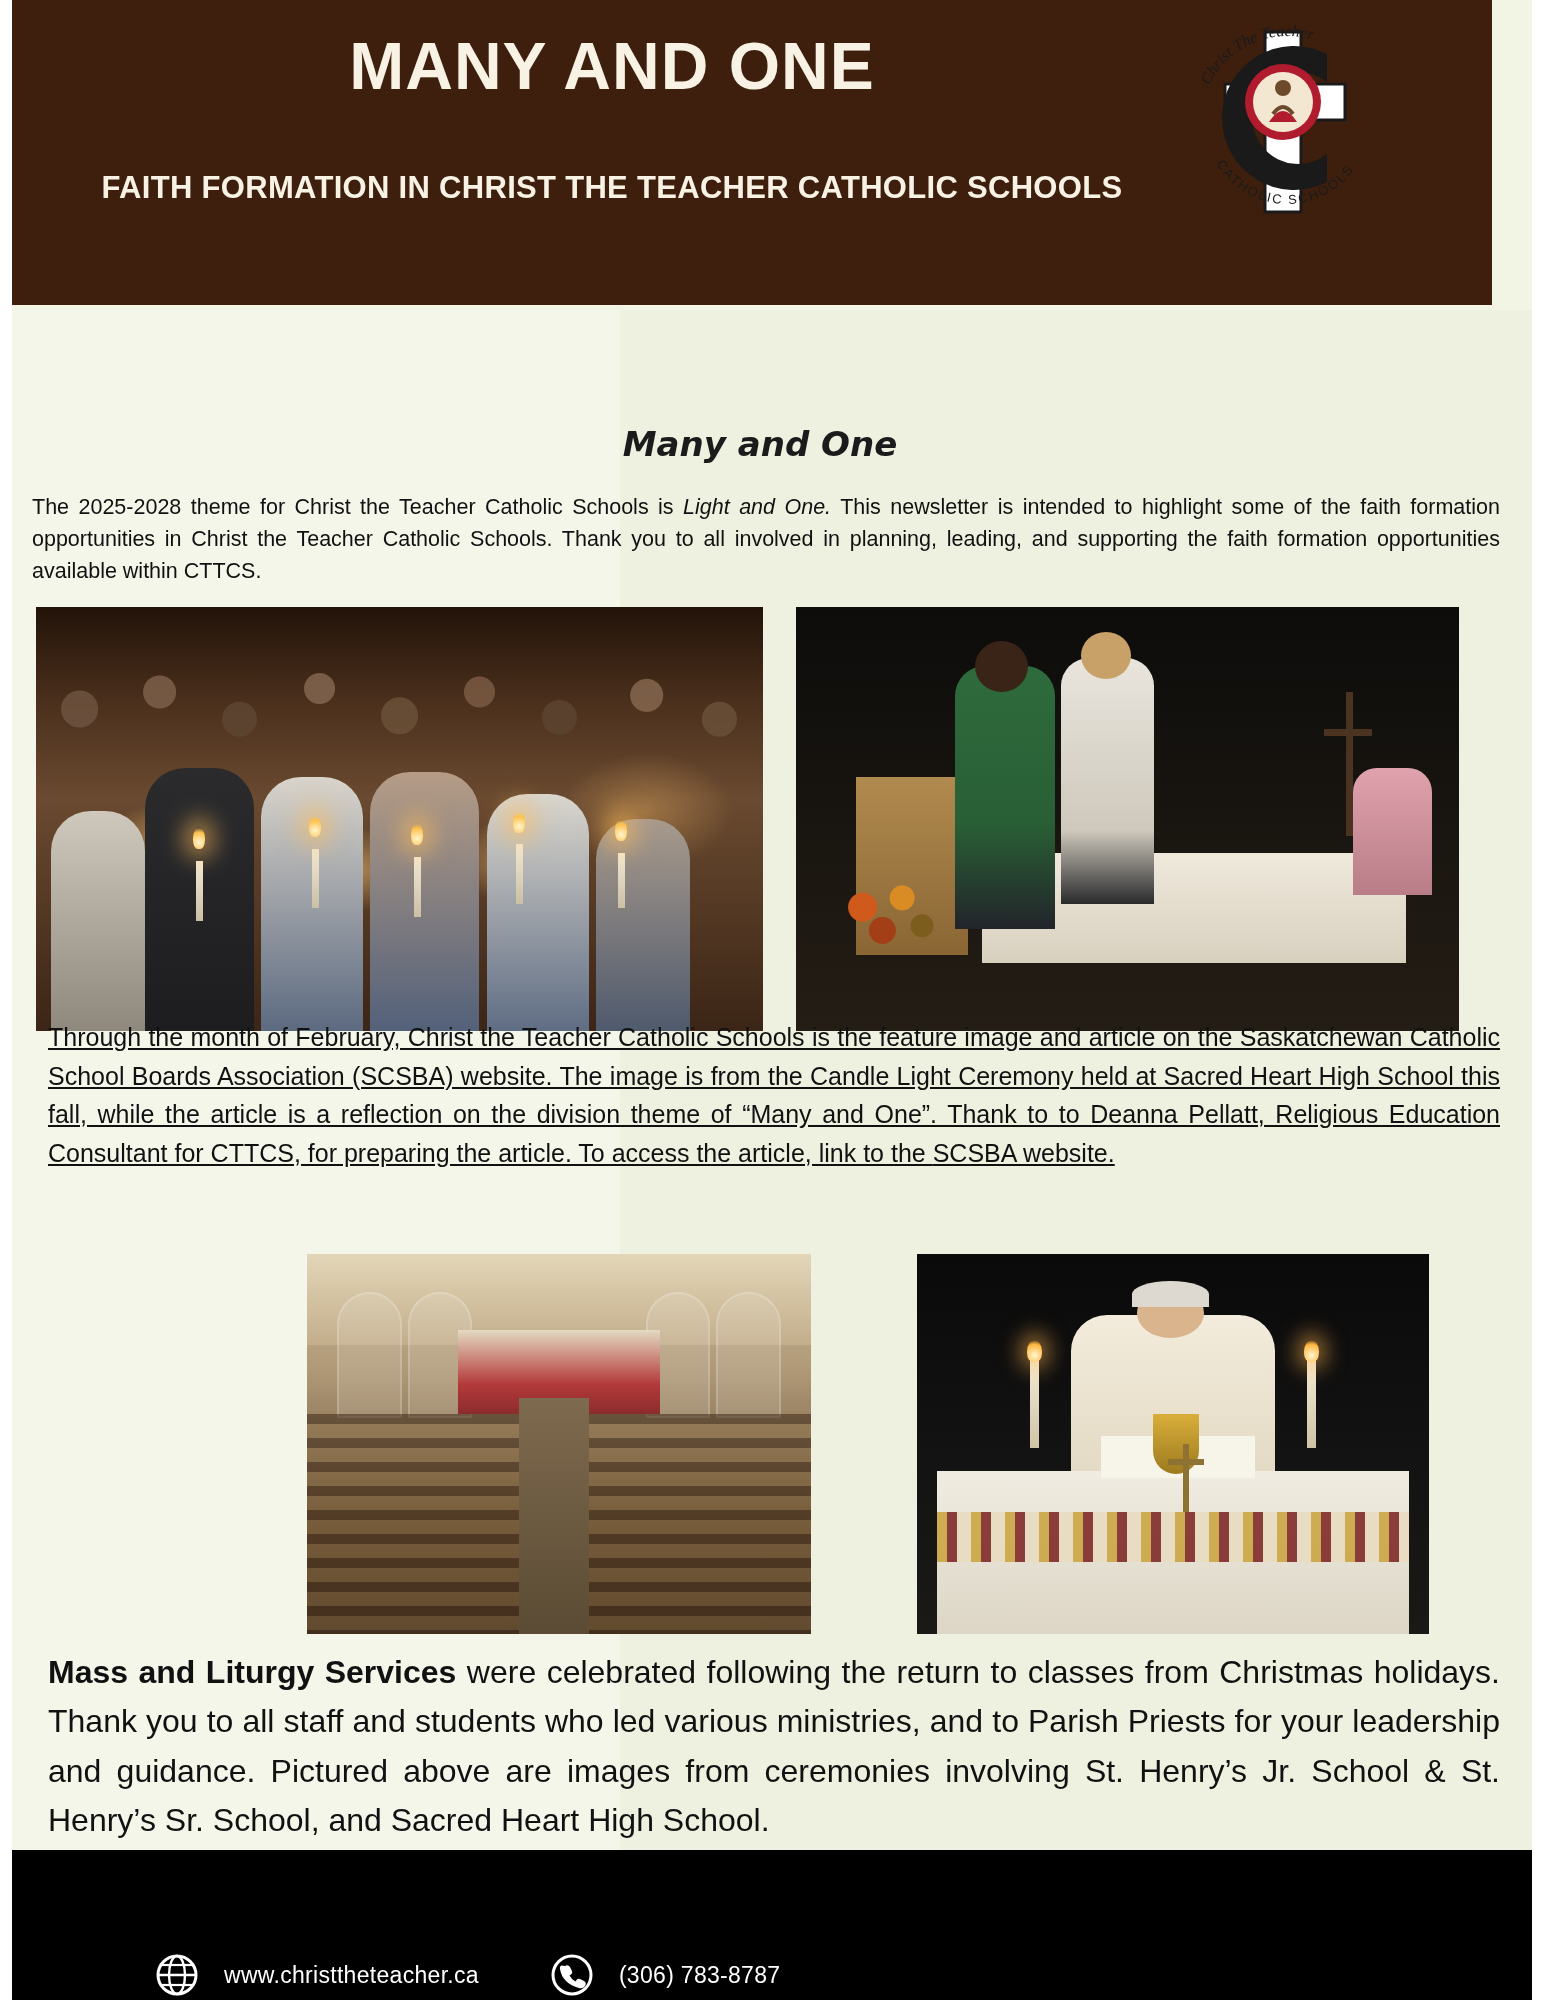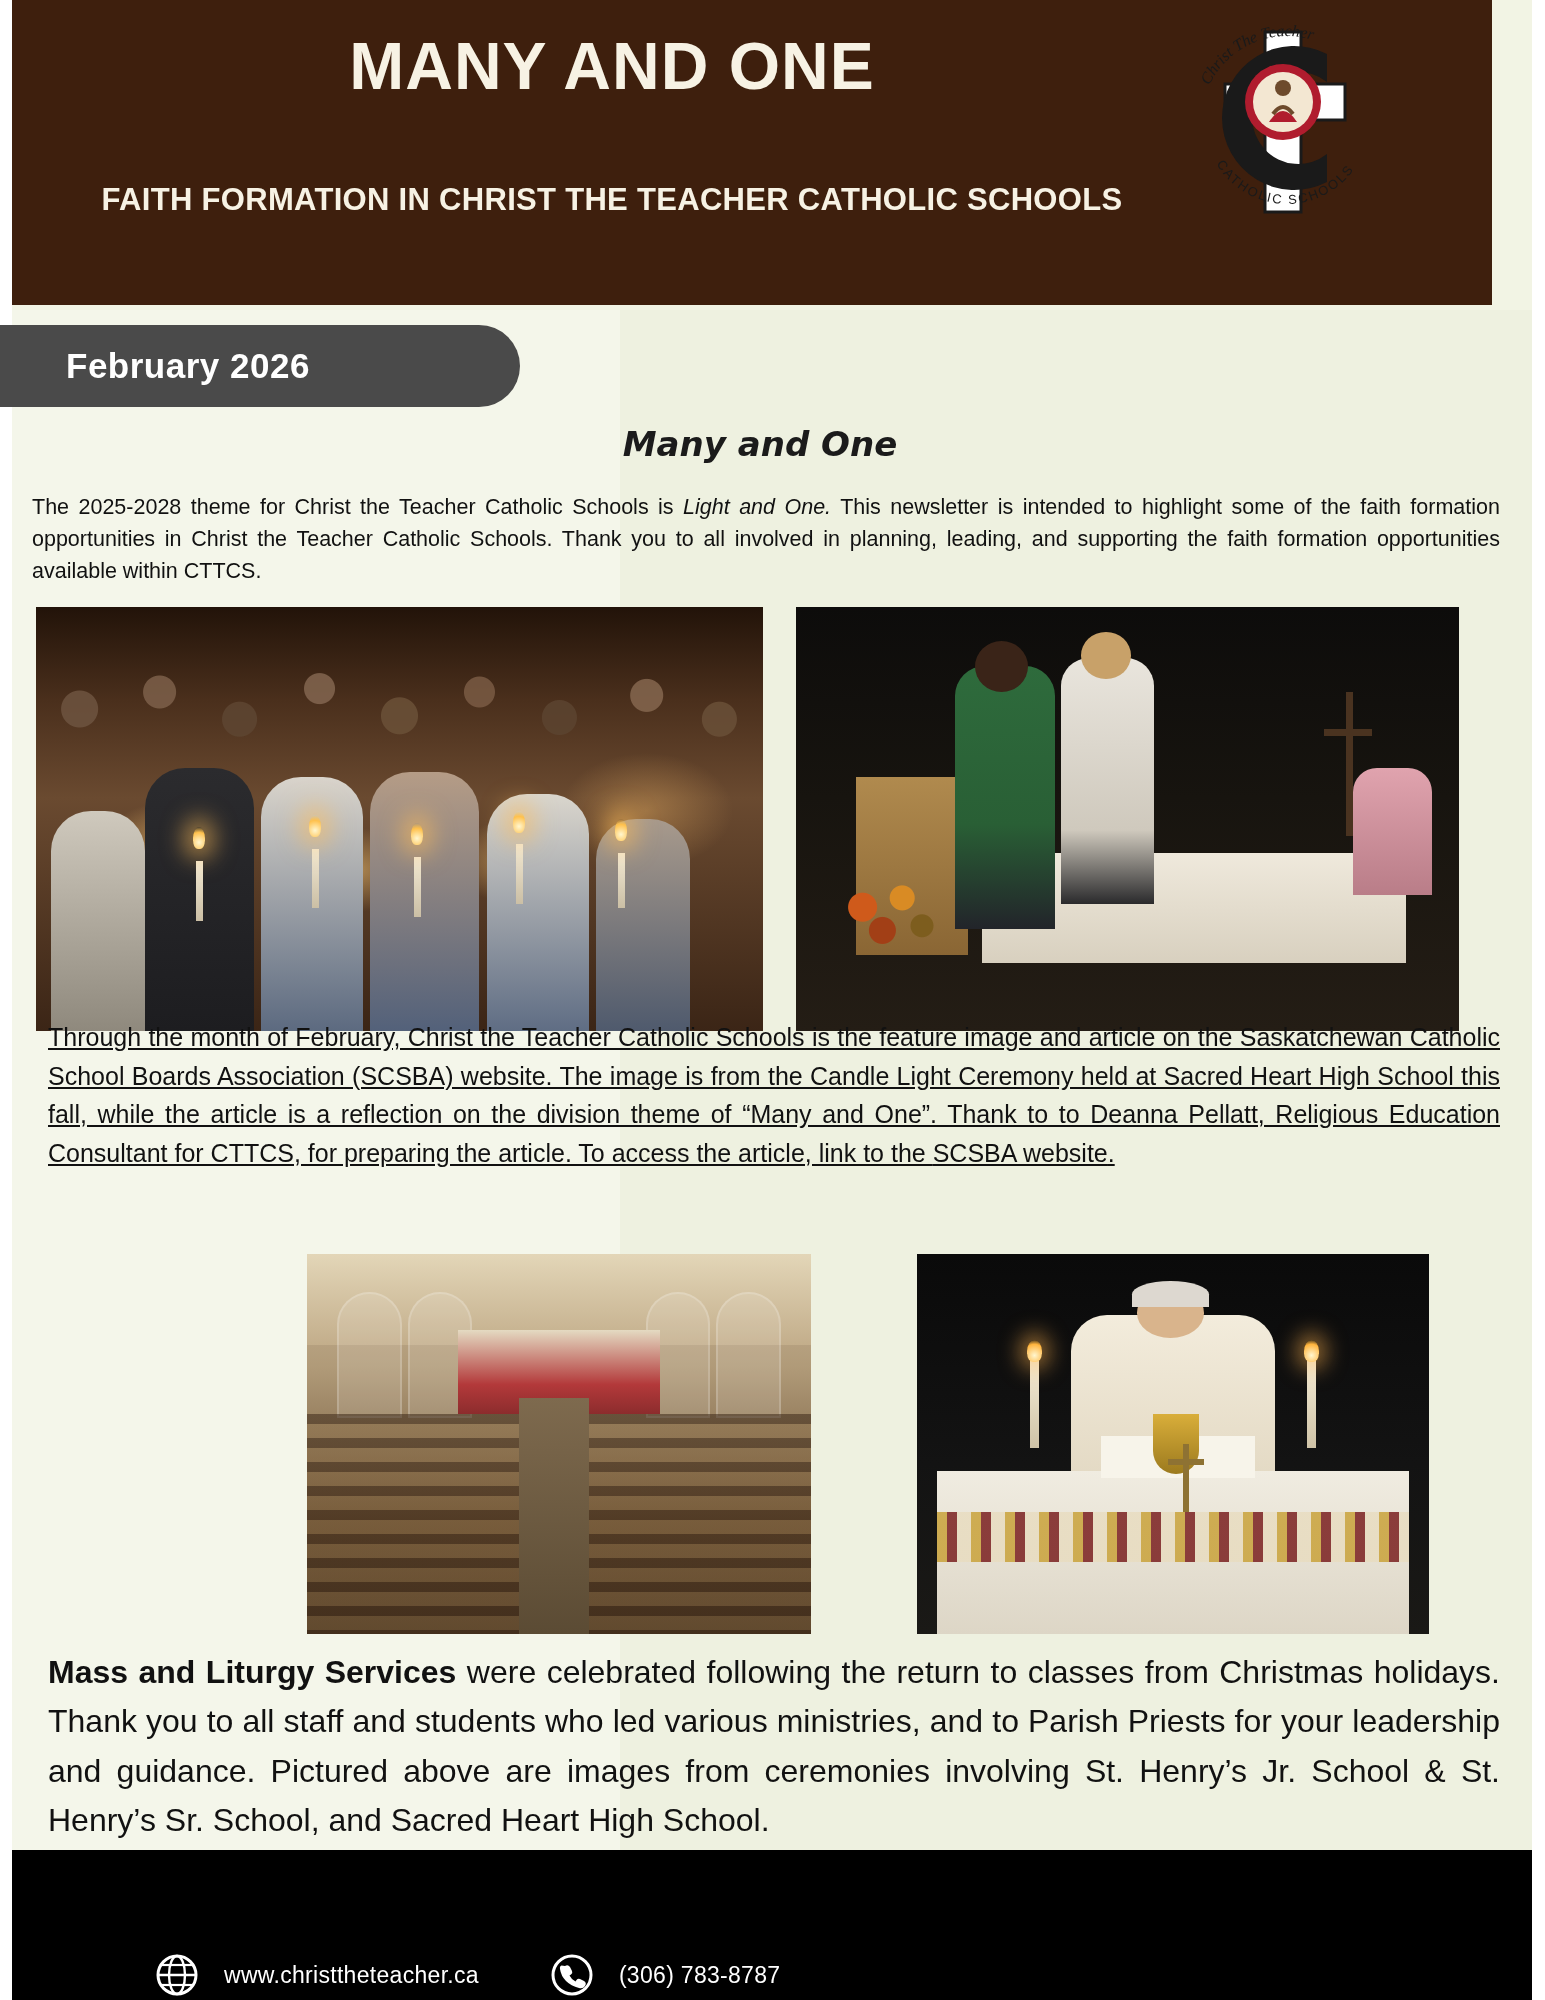--- a/index.html
+++ b/index.html
@@ -66,21 +66,20 @@
   .header-sub {
     position: absolute;
     top: 168px;
     left: 0;
     width: 1200px;
     text-align: center;
     font-size: 31px;
     font-weight: bold;
     line-height: 1.3;
     letter-spacing: 0.3px;
-    margin-top: 12px;
   }
   .logo {
     position: absolute;
     right: 95px;
     top: 14px;
     width: 220px;
     height: 215px;
   }
   
   .date-pill {
@@ -396,23 +395,20 @@
       <path id="arcBot" d="M28 108 A 82 82 0 0 0 192 108" fill="none"></path>
       <text font-family="Liberation Serif, serif" font-size="16" fill="#1a1a1a" font-style="italic">
         <textPath href="#arcTop" startOffset="14%">Christ The Teacher</textPath>
       </text>
       <text font-family="Liberation Sans, sans-serif" font-size="13" fill="#1a1a1a" letter-spacing="2">
         <textPath href="#arcBot" startOffset="17%">CATHOLIC SCHOOLS</textPath>
       </text>
     </svg>
   </div>
 
-  <div class="date-pill">
-    <span>February 2026</span>
-  </div>
 
   <div class="section-title">Many and One</div>
 
   <div class="para para1">
     <span>The 2025-2028 theme for Christ the Teacher Catholic Schools is </span><span class="ital">Light and One.</span><span>  This newsletter is intended to highlight some of the faith formation opportunities in Christ the Teacher Catholic Schools.  Thank you to all involved in planning, leading, and supporting the faith formation opportunities available within CTTCS.</span>
   </div>
 
   <div class="photo photo-1">
     <div class="p1-bg"></div>
     <div class="p1-crowd"></div>

